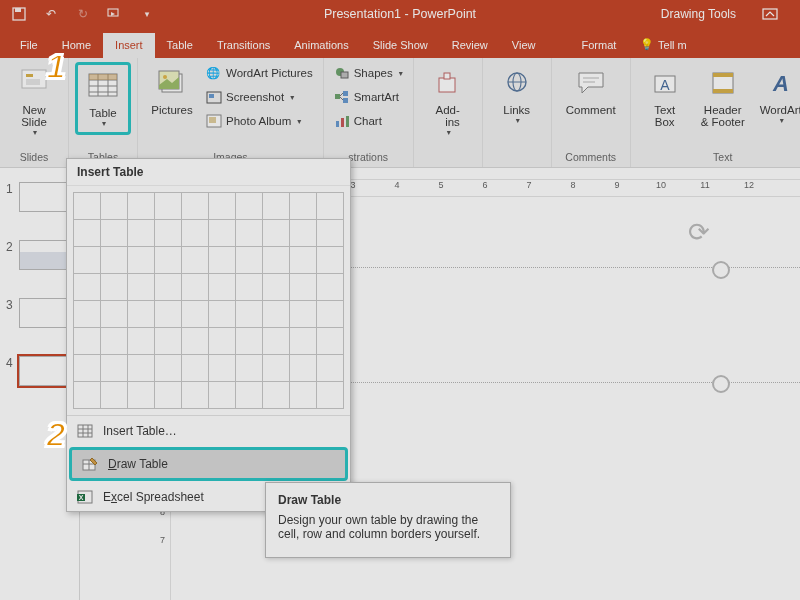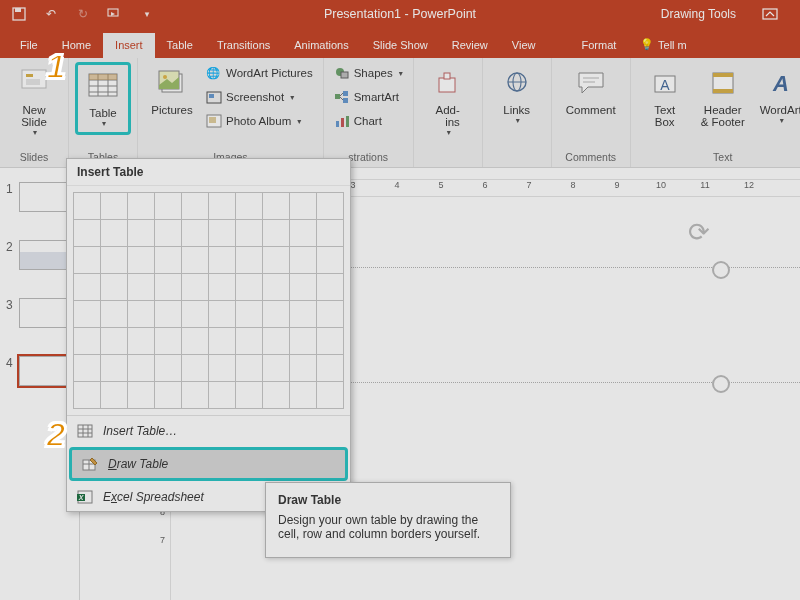--- a/index.html
+++ b/index.html
@@ -47,21 +47,21 @@
 .hr-ruler span { display:inline-block; width:44px; text-align:center; }
 .vr-ruler span { display:block; margin:18px 0; }
 .canvas { position:absolute; left:172px; right:0; top:197px; bottom:0; background:#fff; }
 .guideline { position:absolute; border-top:1px dotted #b5b5b5; left:0; right:0; }
 
 
 .dropdown { position: absolute; left: 66px; top: 158px; width: 285px; background: #fff; border: 1px solid #c1c1c1; box-shadow: 2px 2px 6px rgba(0,0,0,.25); font-size: 12px; color:#3b3b3b; }
 .dd-title { padding: 6px 10px; font-size: 12px; font-weight:600; border-bottom:1px solid #eee; color:#3b3b3b; }
 .dd-grid { padding: 6px; display: grid; grid-template-columns: repeat(10, 27px); grid-auto-rows: 27px; gap: 0; background:#fff; }
 .dd-cell { border: 1px solid #c8c8c8; margin:-0.5px; background:#fff; }
-.dd-item { display: flex; align-items: center; gap: 10px; padding: 6px 10px; font-style: italic; }
+.dd-item { display: flex; align-items: center; gap: 10px; padding: 6px 10px; }
 .dd-item.hover { background: #d9d9d9; }
 .dd-sep { border-top:1px solid #e3e3e3; margin: 1px 0; }
 .dd-item .icn { width:16px; height:16px; display:flex;align-items:center;justify-content:center; font-size:13px; }
 .underline-key { text-decoration: underline; }
 
 
 .tooltip { position: absolute; left: 265px; top: 482px; width: 246px; background:#fff; border:1px solid #bababa; padding: 10px 12px 16px; font-size: 12px; color:#3b3b3b; box-shadow: 1px 1px 5px rgba(0,0,0,.2); }
 .tooltip .tt-title { font-weight: 600; margin-bottom: 6px; }
 
 

